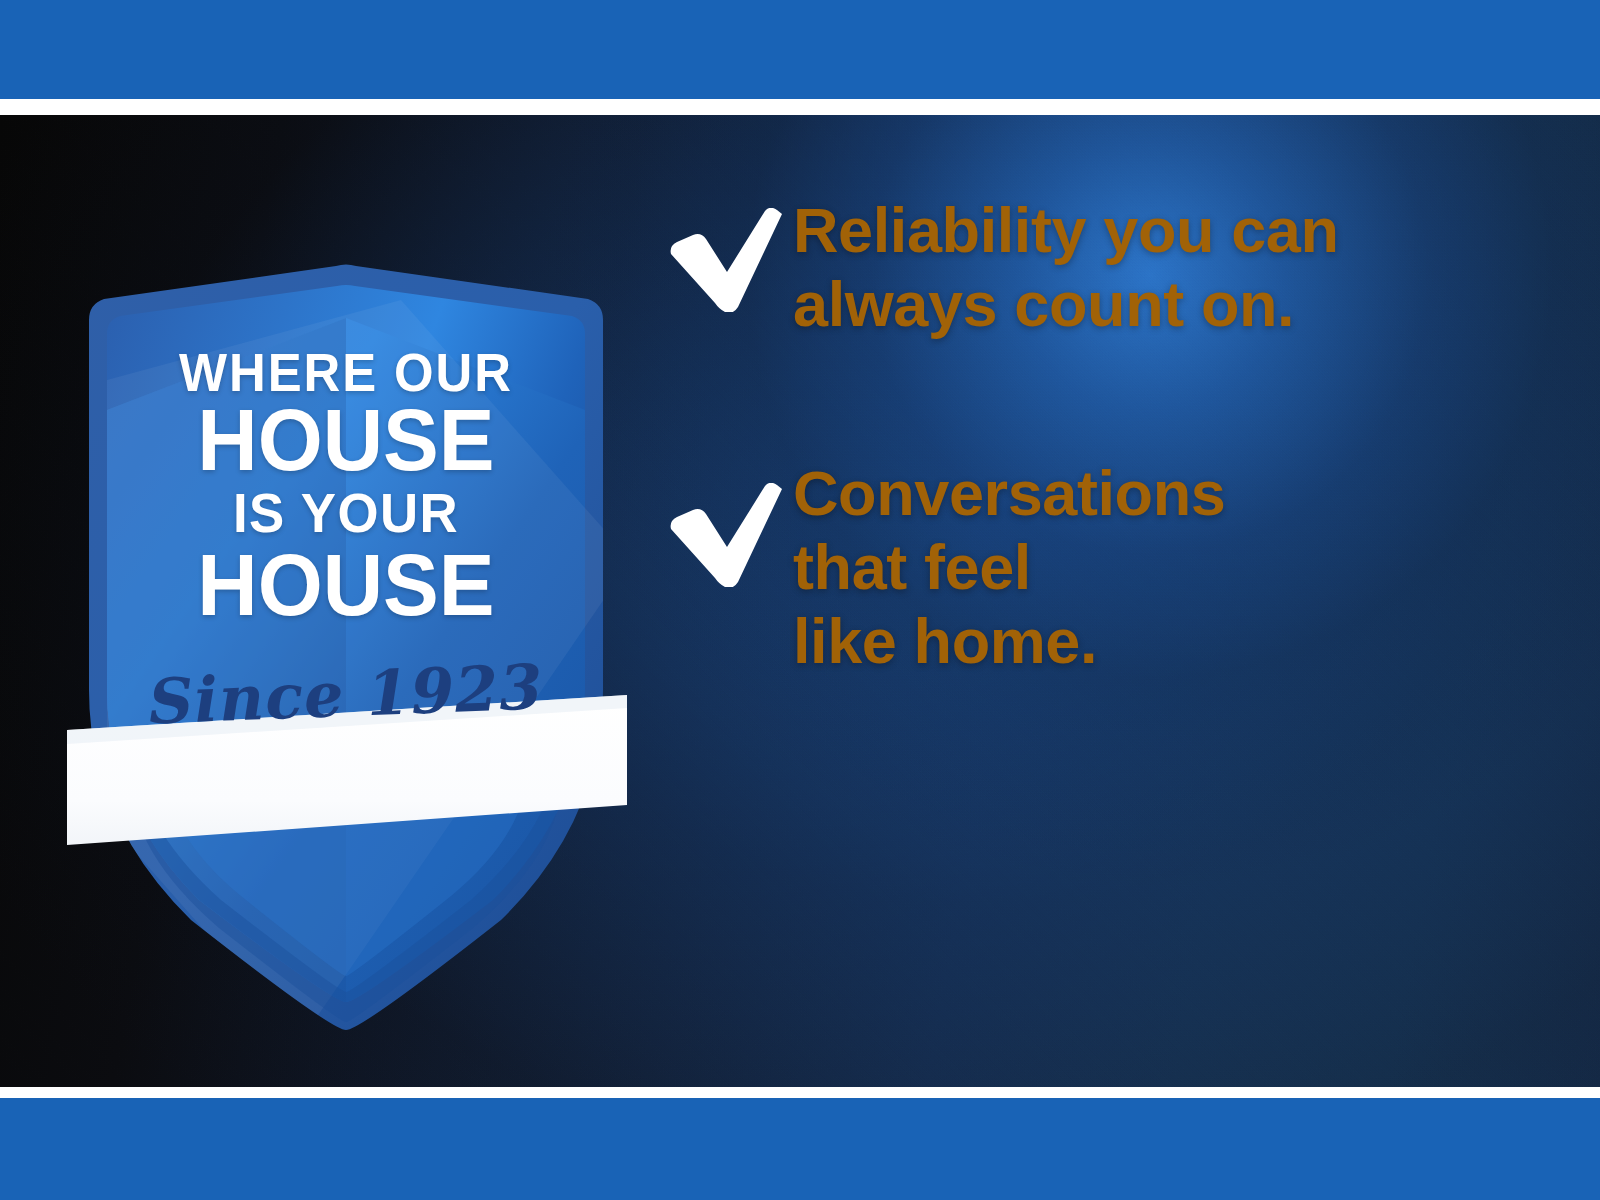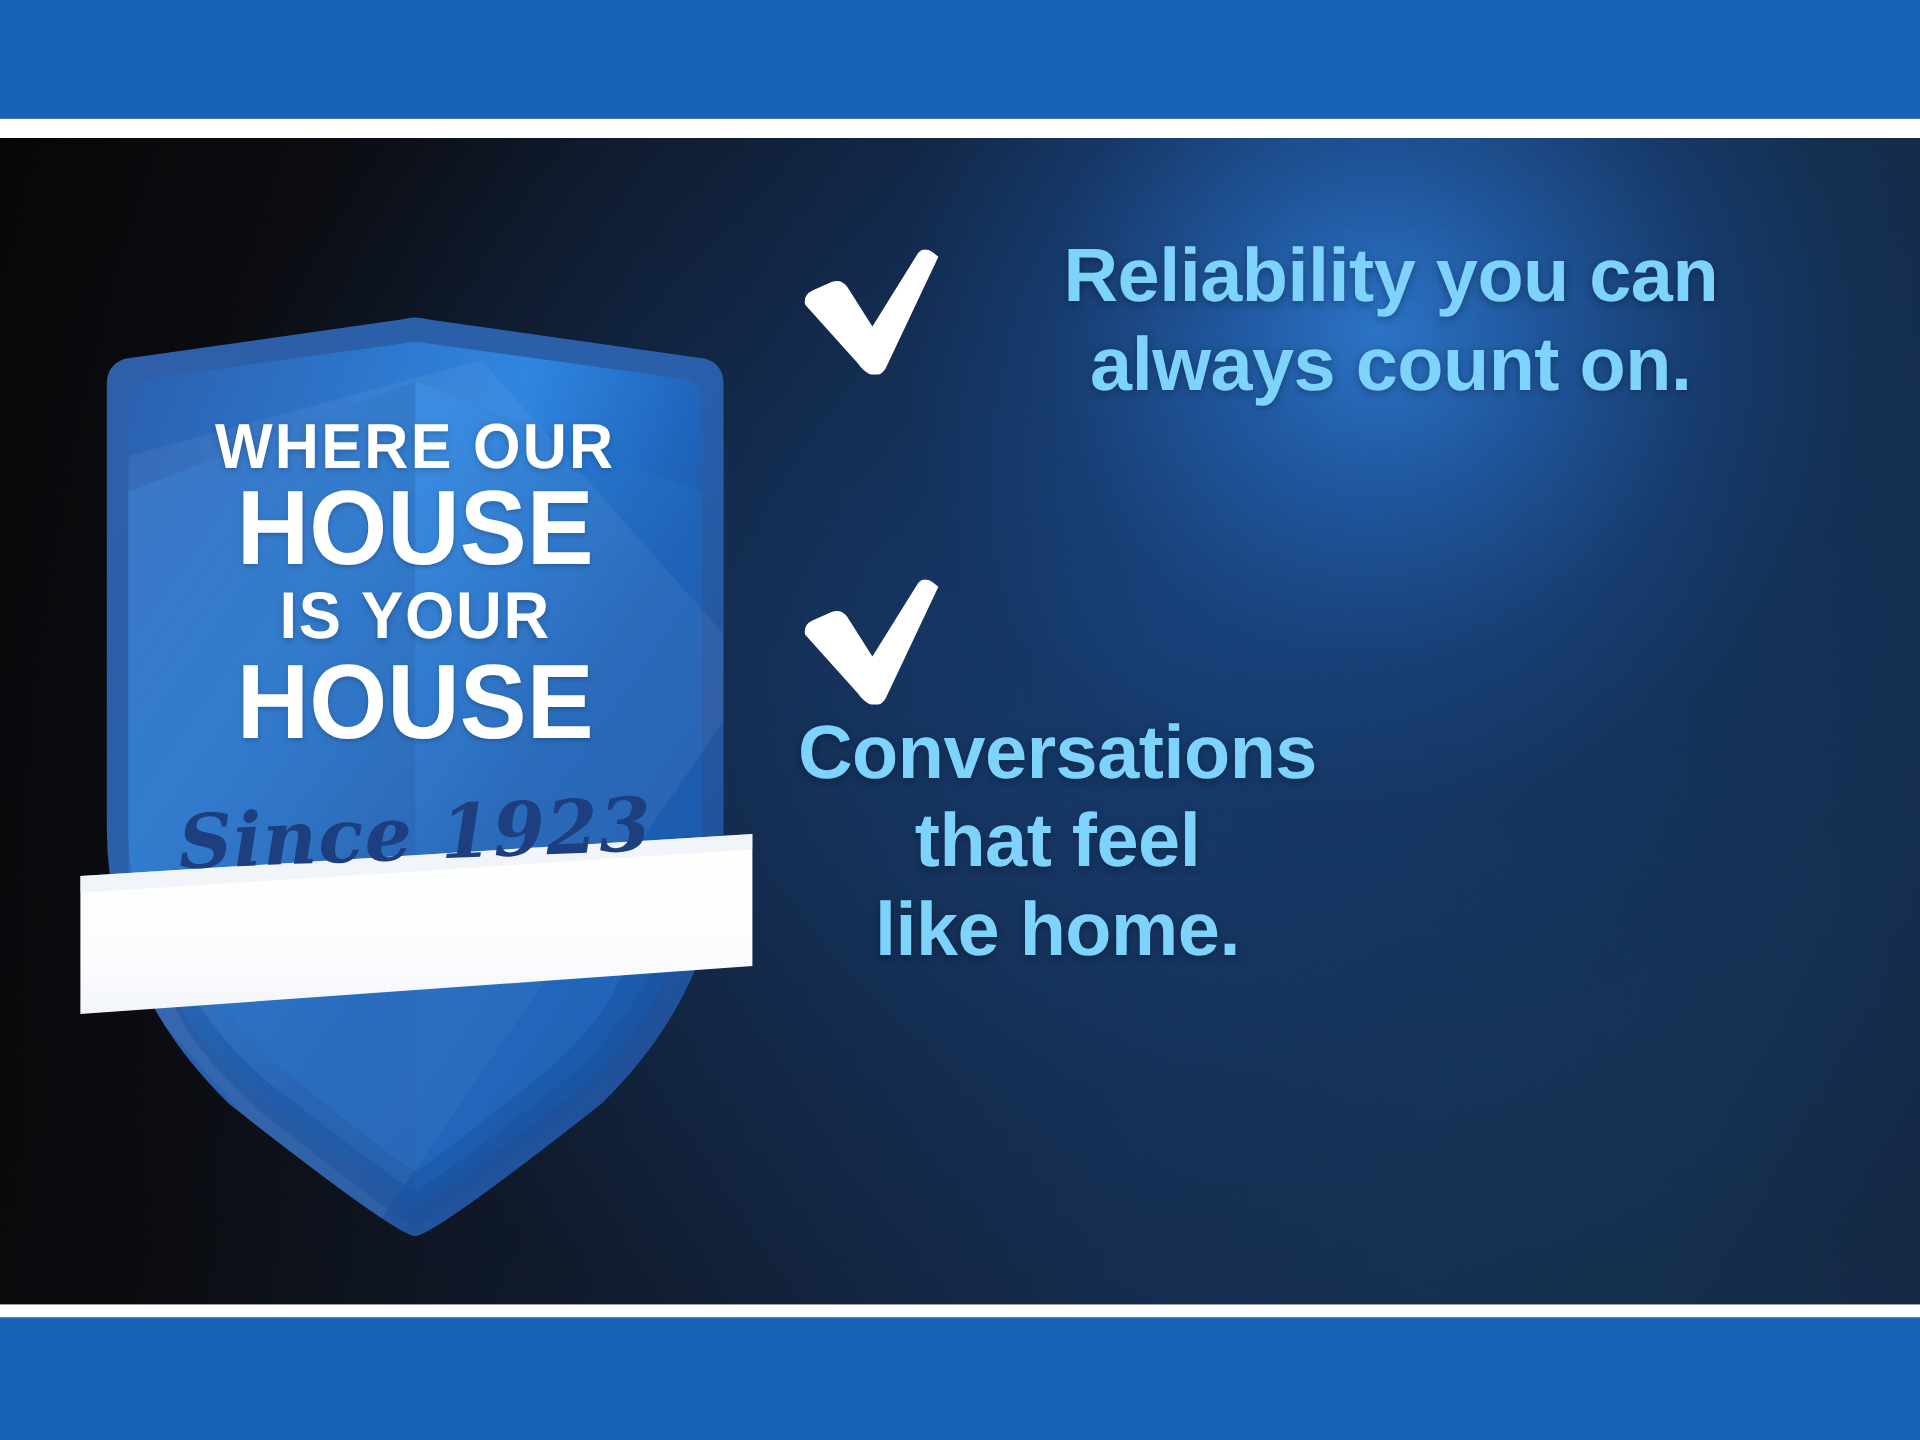--- a/index.html
+++ b/index.html
@@ -142,41 +142,40 @@
     position: absolute;
     left: 665px;
     top: 75px;
     width: 860px;
   }
   .bullet {
     display: flex;
     align-items: flex-start;
     margin-bottom: 112px;
   }
-  .bullet:last-child { margin-bottom: 2px; flex-direction: column; }
+  .bullet:last-child { margin-bottom: 2px; }
 
   .check {
     flex: 0 0 auto;
     width: 128px;
     padding-top: 18px;
   }
   .check svg { display: block; }
 
   .btext {
     flex: 1 1 auto;
-    color: #7dd3fc;
+    color: #a16207;
     font-family: "Liberation Sans", sans-serif;
     font-weight: bold;
     font-size: 63px;
     line-height: 1.17;
     letter-spacing: -0.4px;
     white-space: pre-line;
     text-shadow: 0 2px 7px rgba(0,0,0,0.30);
     padding-top: 4px;
-    text-align: center;
   }
   .b2 .check { padding-top: 34px; }
   .b3 .check { padding-top: 30px; }
 </style>
 </head>
 <body>
 
 <div id="canvas">
 
   <div class="bar bar-top"></div>

